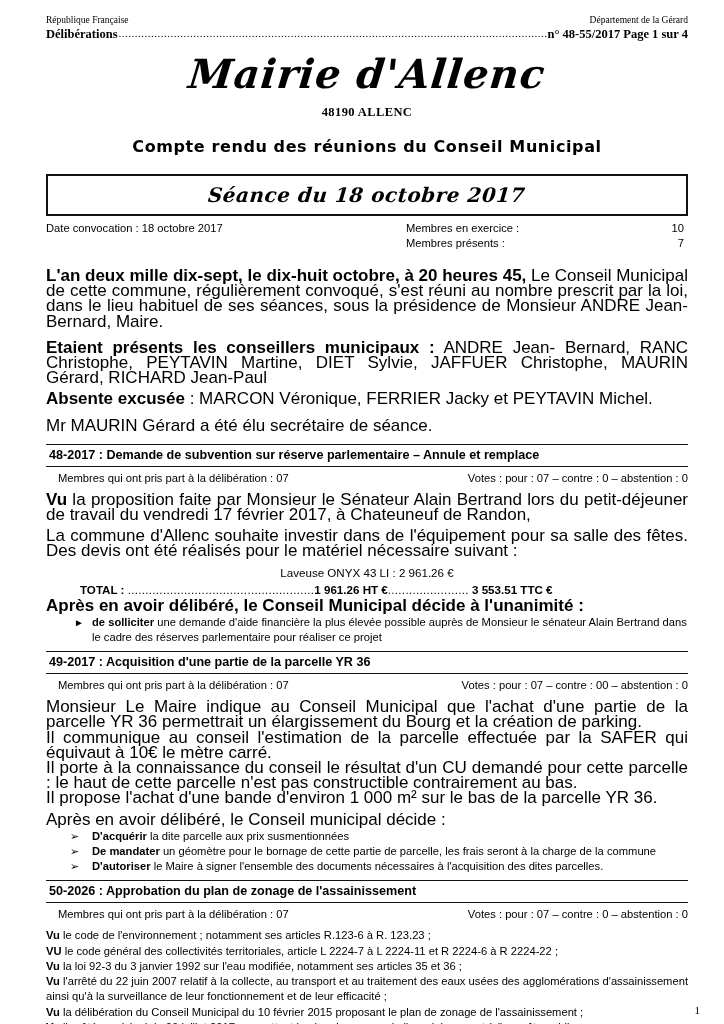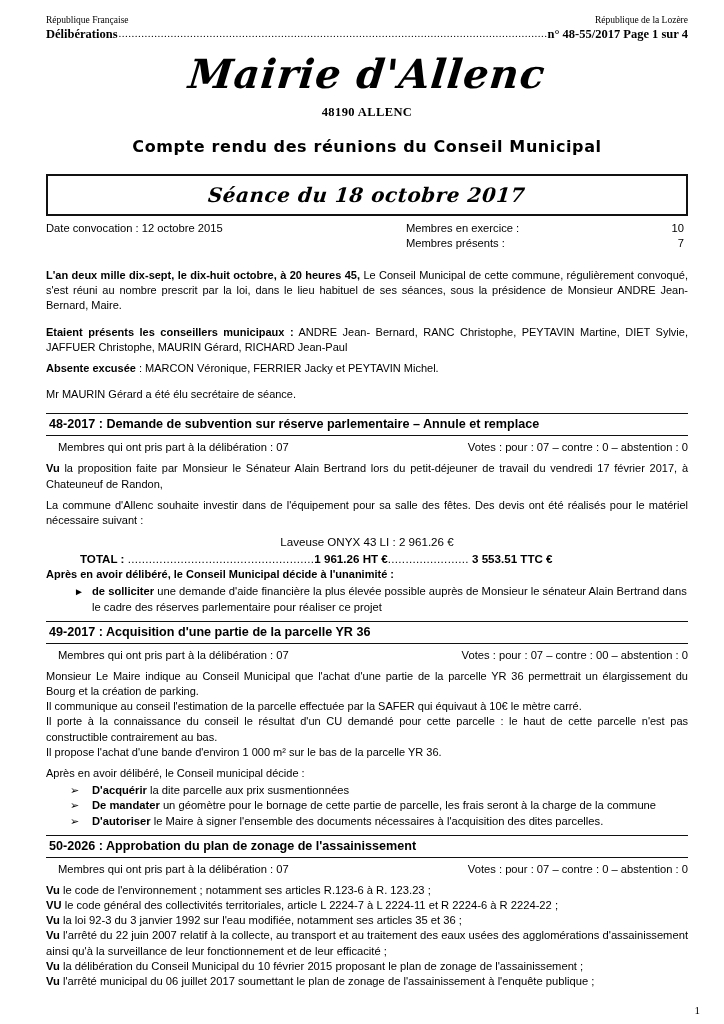--- a/index.html
+++ b/index.html
@@ -117,21 +117,21 @@
   .conv-line {
     display: flex;
     justify-content: space-between;
     padding-left: 8px;
   }
   .conv-line .lbl { flex: 0 0 auto; }
   .conv-line .val { flex: 0 0 auto; padding-right: 4px; }
 
   
   p.body {
-    font-size: 11px;
+    font-size: 17px;
     line-height: 15.2px;
     margin: 0;
     text-align: justify;
   }
   .gap-lg { height: 17px; }
   .gap-md { height: 11px; }
   .gap-sm { height: 6px; }
   b { font-weight: bold; }
 
   
@@ -209,39 +209,39 @@
   }
 </style>
 </head>
 <body>
 
 <div class="page">
 
   <div class="hdr">
     <div class="hdr-row1">
       <span>République Française</span>
-      <span>République de la Lozère</span>
+      <span>Département de la Gérard</span>
     </div>
     <div class="hdr-row2">
       <span class="hdr-delib">Délibérations</span>
       <span class="hdr-dots">..............................................................................................................................................</span>
       <span class="hdr-ref">n° 48-55/2017 Page 1 sur 4</span>
     </div>
   </div>
 
   <div class="mairie">Mairie d'Allenc</div>
   <div class="cp">48190 ALLENC</div>
   <div class="maintitle">Compte rendu des réunions du Conseil Municipal</div>
 
   <div class="seance-box">
     <div class="seance-txt">Séance du 18 octobre 2017</div>
   </div>
 
   <div class="conv">
-    <div class="conv-left">Date convocation : 12 octobre 2015</div>
+    <div class="conv-left">Date convocation : 18 octobre 2017</div>
     <div class="conv-right">
       <div class="conv-line">
         <span class="lbl">Membres en exercice :</span>
         <span class="val">10</span>
       </div>
       <div class="conv-line">
         <span class="lbl">Membres présents :</span>
         <span class="val">7</span>
       </div>
     </div>

